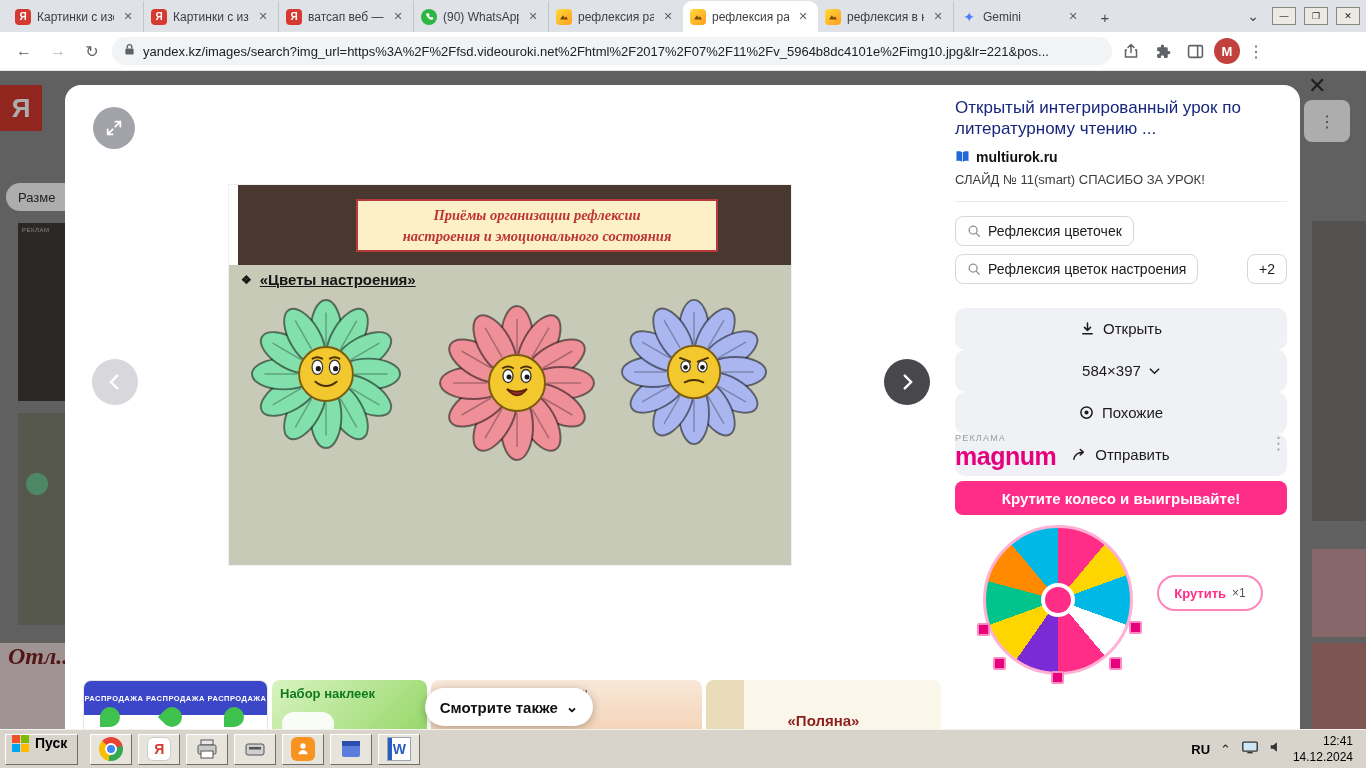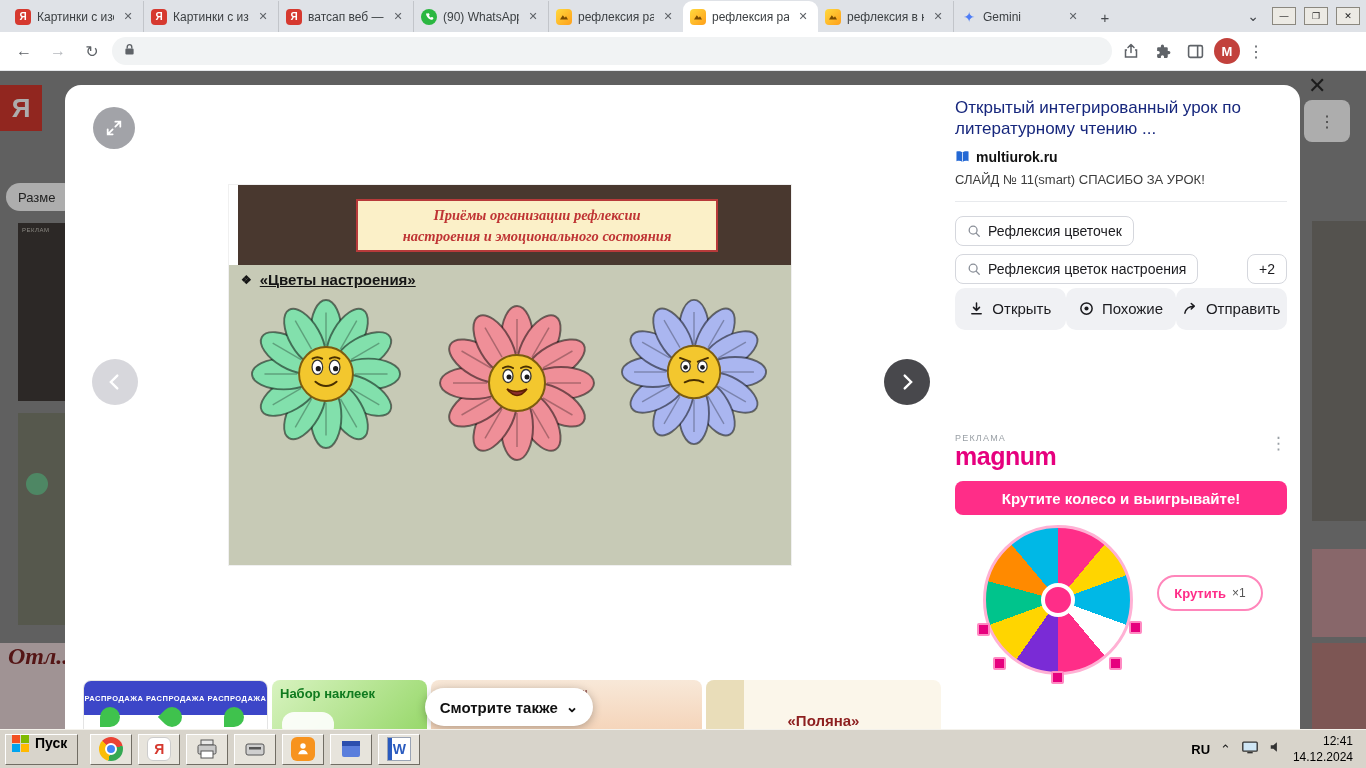--- a/index.html
+++ b/index.html
@@ -83,21 +83,21 @@
 
   
   .sidebar{position:absolute;left:890px;top:12px;width:332px}
   .sb-title{font-size:17px;font-weight:500;color:var(--title_blue);line-height:1.25;display:-webkit-box;-webkit-line-clamp:2;-webkit-box-orient:vertical;overflow:hidden}
   .sb-source{display:flex;align-items:center;gap:6px;margin-top:9px;font-size:14px;font-weight:bold;color:#111}
   .sb-desc{margin-top:7px;font-size:13px;color:#3c3c3c}
   .sb-tags{margin-top:14px;padding-top:14px;border-top:1px solid #e8eaed;display:flex;flex-direction:column;gap:8px}
   .tag-row{display:flex;gap:8px;align-items:center}
   .tag{display:inline-flex;align-items:center;gap:7px;height:30px;padding:0 11px;border:1px solid #d5d7dd;border-radius:8px;background:#fff;font-size:14px;color:#1b1b1f;white-space:nowrap}
   .tag-more{margin-left:auto}
-  .sb-buttons{margin-top:4px;display:grid;grid-template-columns:1fr 1fr 1fr;gap:0}
+  .sb-buttons{margin-top:24px;display:grid;grid-template-columns:1fr;gap:0}
   .sb-btn{height:42px;background:#f0f1f4;border-radius:10px;display:flex;align-items:center;justify-content:center;gap:8px;font-size:15px;color:#1b1b1f}
 
   
   .ad{position:absolute;left:890px;top:348px;width:332px;height:296px}
   .ad-head{display:flex;justify-content:space-between;align-items:flex-start}
   .ad-label{font-size:9px;letter-spacing:1.2px;color:#9aa0a6}
   .ad-brand{font-size:25px;font-weight:bold;color:var(--magnum_pink);line-height:1.05;letter-spacing:-.5px}
   .ad-kebab{font-size:17px;color:#9aa0a6}
   .ad-headline{margin-top:12px;height:34px;background:var(--cta_pink);border-radius:8px;color:#fff;font-weight:bold;font-size:15px;display:flex;align-items:center;justify-content:center}
   .wheel-wrap{position:absolute;left:28px;top:92px;width:158px;height:158px}
@@ -214,20 +214,21 @@
     <span class="nav-ico">←</span>
     <span class="nav-ico disabled">→</span>
     <span class="nav-ico">↻</span>
     <div class="addressbar">
       <span>
         <svg width="11" height="13" viewBox="0 0 12 14">
             <path d="M3.5 6 V4.2 a2.5 2.5 0 0 1 5 0 V6" stroke="#5f6368" stroke-width="1.5" fill="none"></path>
             <rect x="1.5" y="6" width="9" height="6.5" rx="1.2" fill="#5f6368"></rect>
           </svg>
       </span>
+      <span class="url">yandex.kz/images/search?img_url=https%3A%2F%2Ffsd.videouroki.net%2Fhtml%2F2017%2F07%2F11%2Fv_5964b8dc4101e%2Fimg10.jpg&amp;lr=221&amp;pos...</span>
     </div>
     <span class="tool-ico">
       <svg width="16" height="16" viewBox="0 0 16 16">
           <path d="M8 1.5 v8 M8 1.5 l-3 3 M8 1.5 l3 3" stroke="#5f6368" stroke-width="1.5" fill="none" stroke-linecap="round"></path>
           <path d="M4 7 H2.5 v7 h11 v-7 H12" stroke="#5f6368" stroke-width="1.5" fill="none"></path>
         </svg>
     </span>
     <span class="tool-ico">
       <svg width="17" height="17" viewBox="0 0 16 16">
           <path d="M7 1.5 a1.5 1.5 0 0 1 1.5 1.5 V4 H11 a1 1 0 0 1 1 1 v2.5 h1 a1.5 1.5 0 1 1 0 3 h-1 V13 a1 1 0 0 1 -1 1 H8.5 v-1 a1.5 1.5 0 1 0 -3 0 v1 H3 a1 1 0 0 1 -1 -1 V10.5 h1 a1.5 1.5 0 1 0 0 -3 H2 V5 a1 1 0 0 1 1 -1 h2.5 V3 A1.5 1.5 0 0 1 7 1.5 z" fill="#5f6368"></path>
@@ -442,20 +443,26 @@
           </div>
         </div>
         <div class="sb-buttons">
           <div class="sb-btn">
             <svg width="15" height="15" viewBox="0 0 16 16">
                 <path d="M8 2v8M8 10l-3.2-3.2M8 10l3.2-3.2M3 13.5h10" stroke="#1b1b1f" stroke-width="1.6" fill="none" stroke-linecap="round"></path>
               </svg>
             <span>Открыть</span>
           </div>
           <div class="sb-btn">
+            <span>584×397</span>
+            <svg width="11" height="8" viewBox="0 0 12 8">
+                <path d="M1 1.5 L6 6.5 L11 1.5" stroke="#1b1b1f" stroke-width="1.6" fill="none"></path>
+              </svg>
+          </div>
+          <div class="sb-btn">
             <svg width="15" height="15" viewBox="0 0 16 16">
                 <circle cx="8" cy="8" r="6" stroke="#1b1b1f" stroke-width="1.6" fill="none"></circle>
                 <circle cx="8" cy="8" r="2.2" fill="#1b1b1f"></circle>
               </svg>
             <span>Похожие</span>
           </div>
           <div class="sb-btn">
             <svg width="15" height="15" viewBox="0 0 16 16">
                 <path d="M2 13 C3 8 7 5.5 12 5.5 M12 5.5 L8.8 2.6 M12 5.5 L8.8 8.6" stroke="#1b1b1f" stroke-width="1.6" fill="none" stroke-linecap="round" stroke-linejoin="round"></path>
               </svg>

